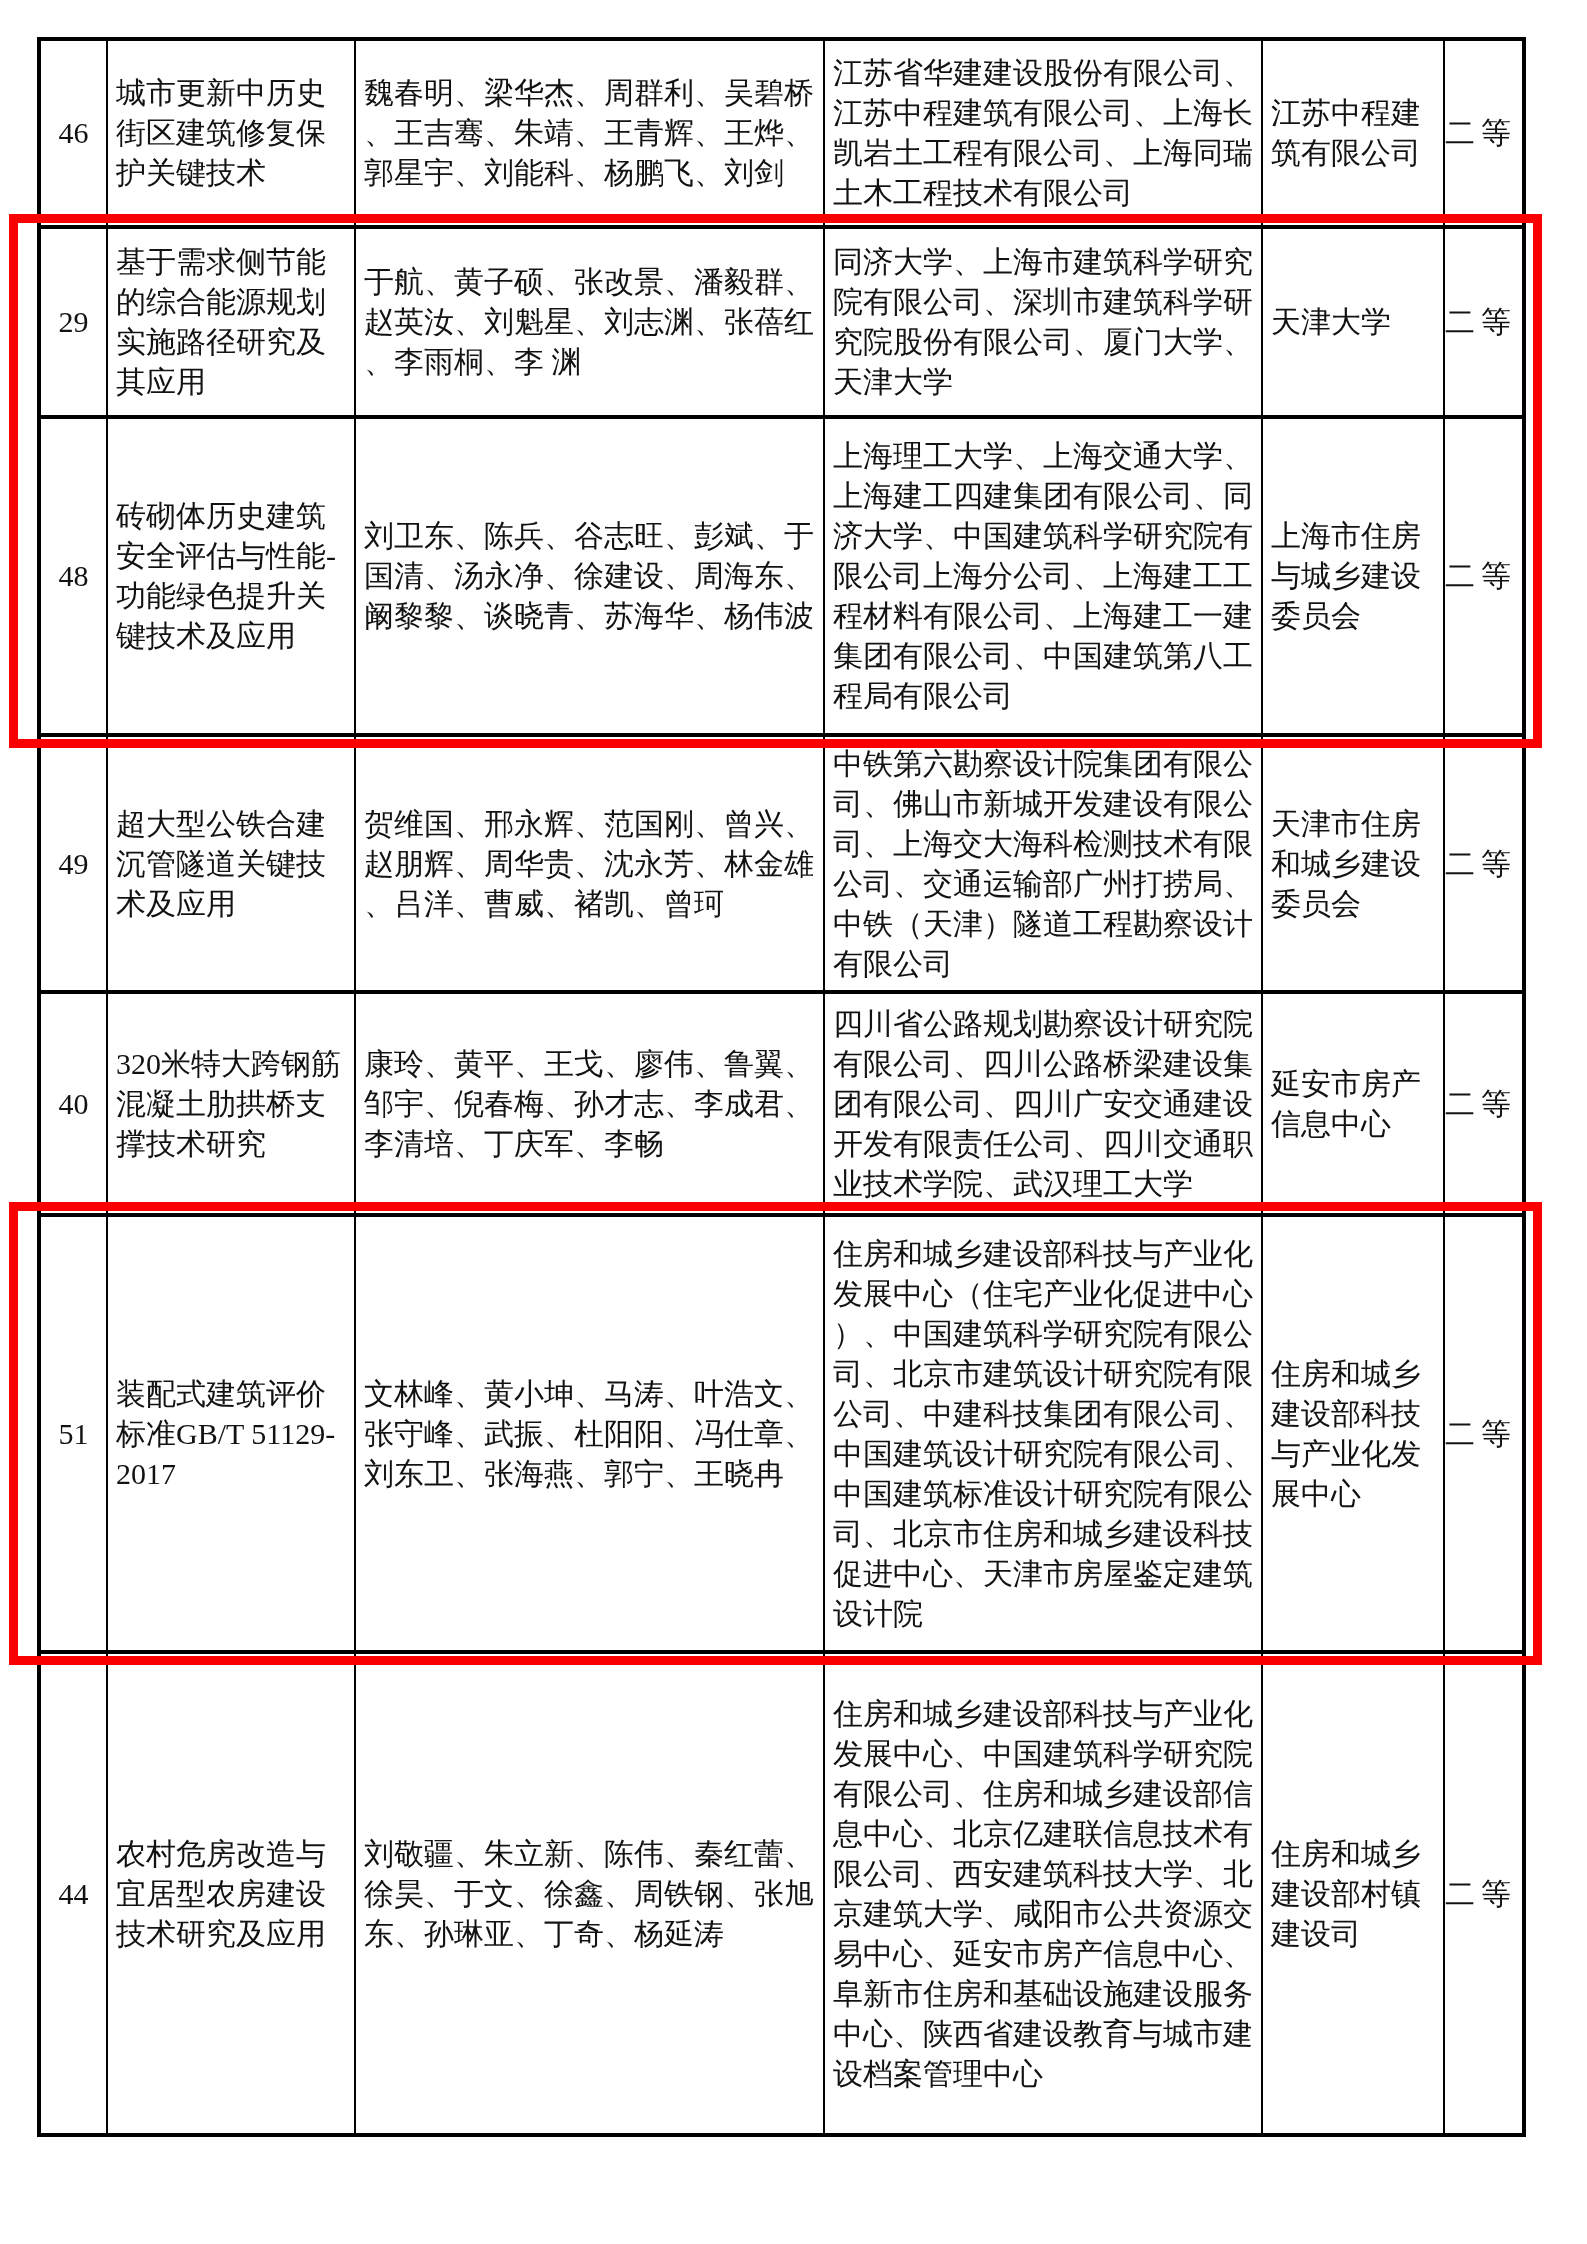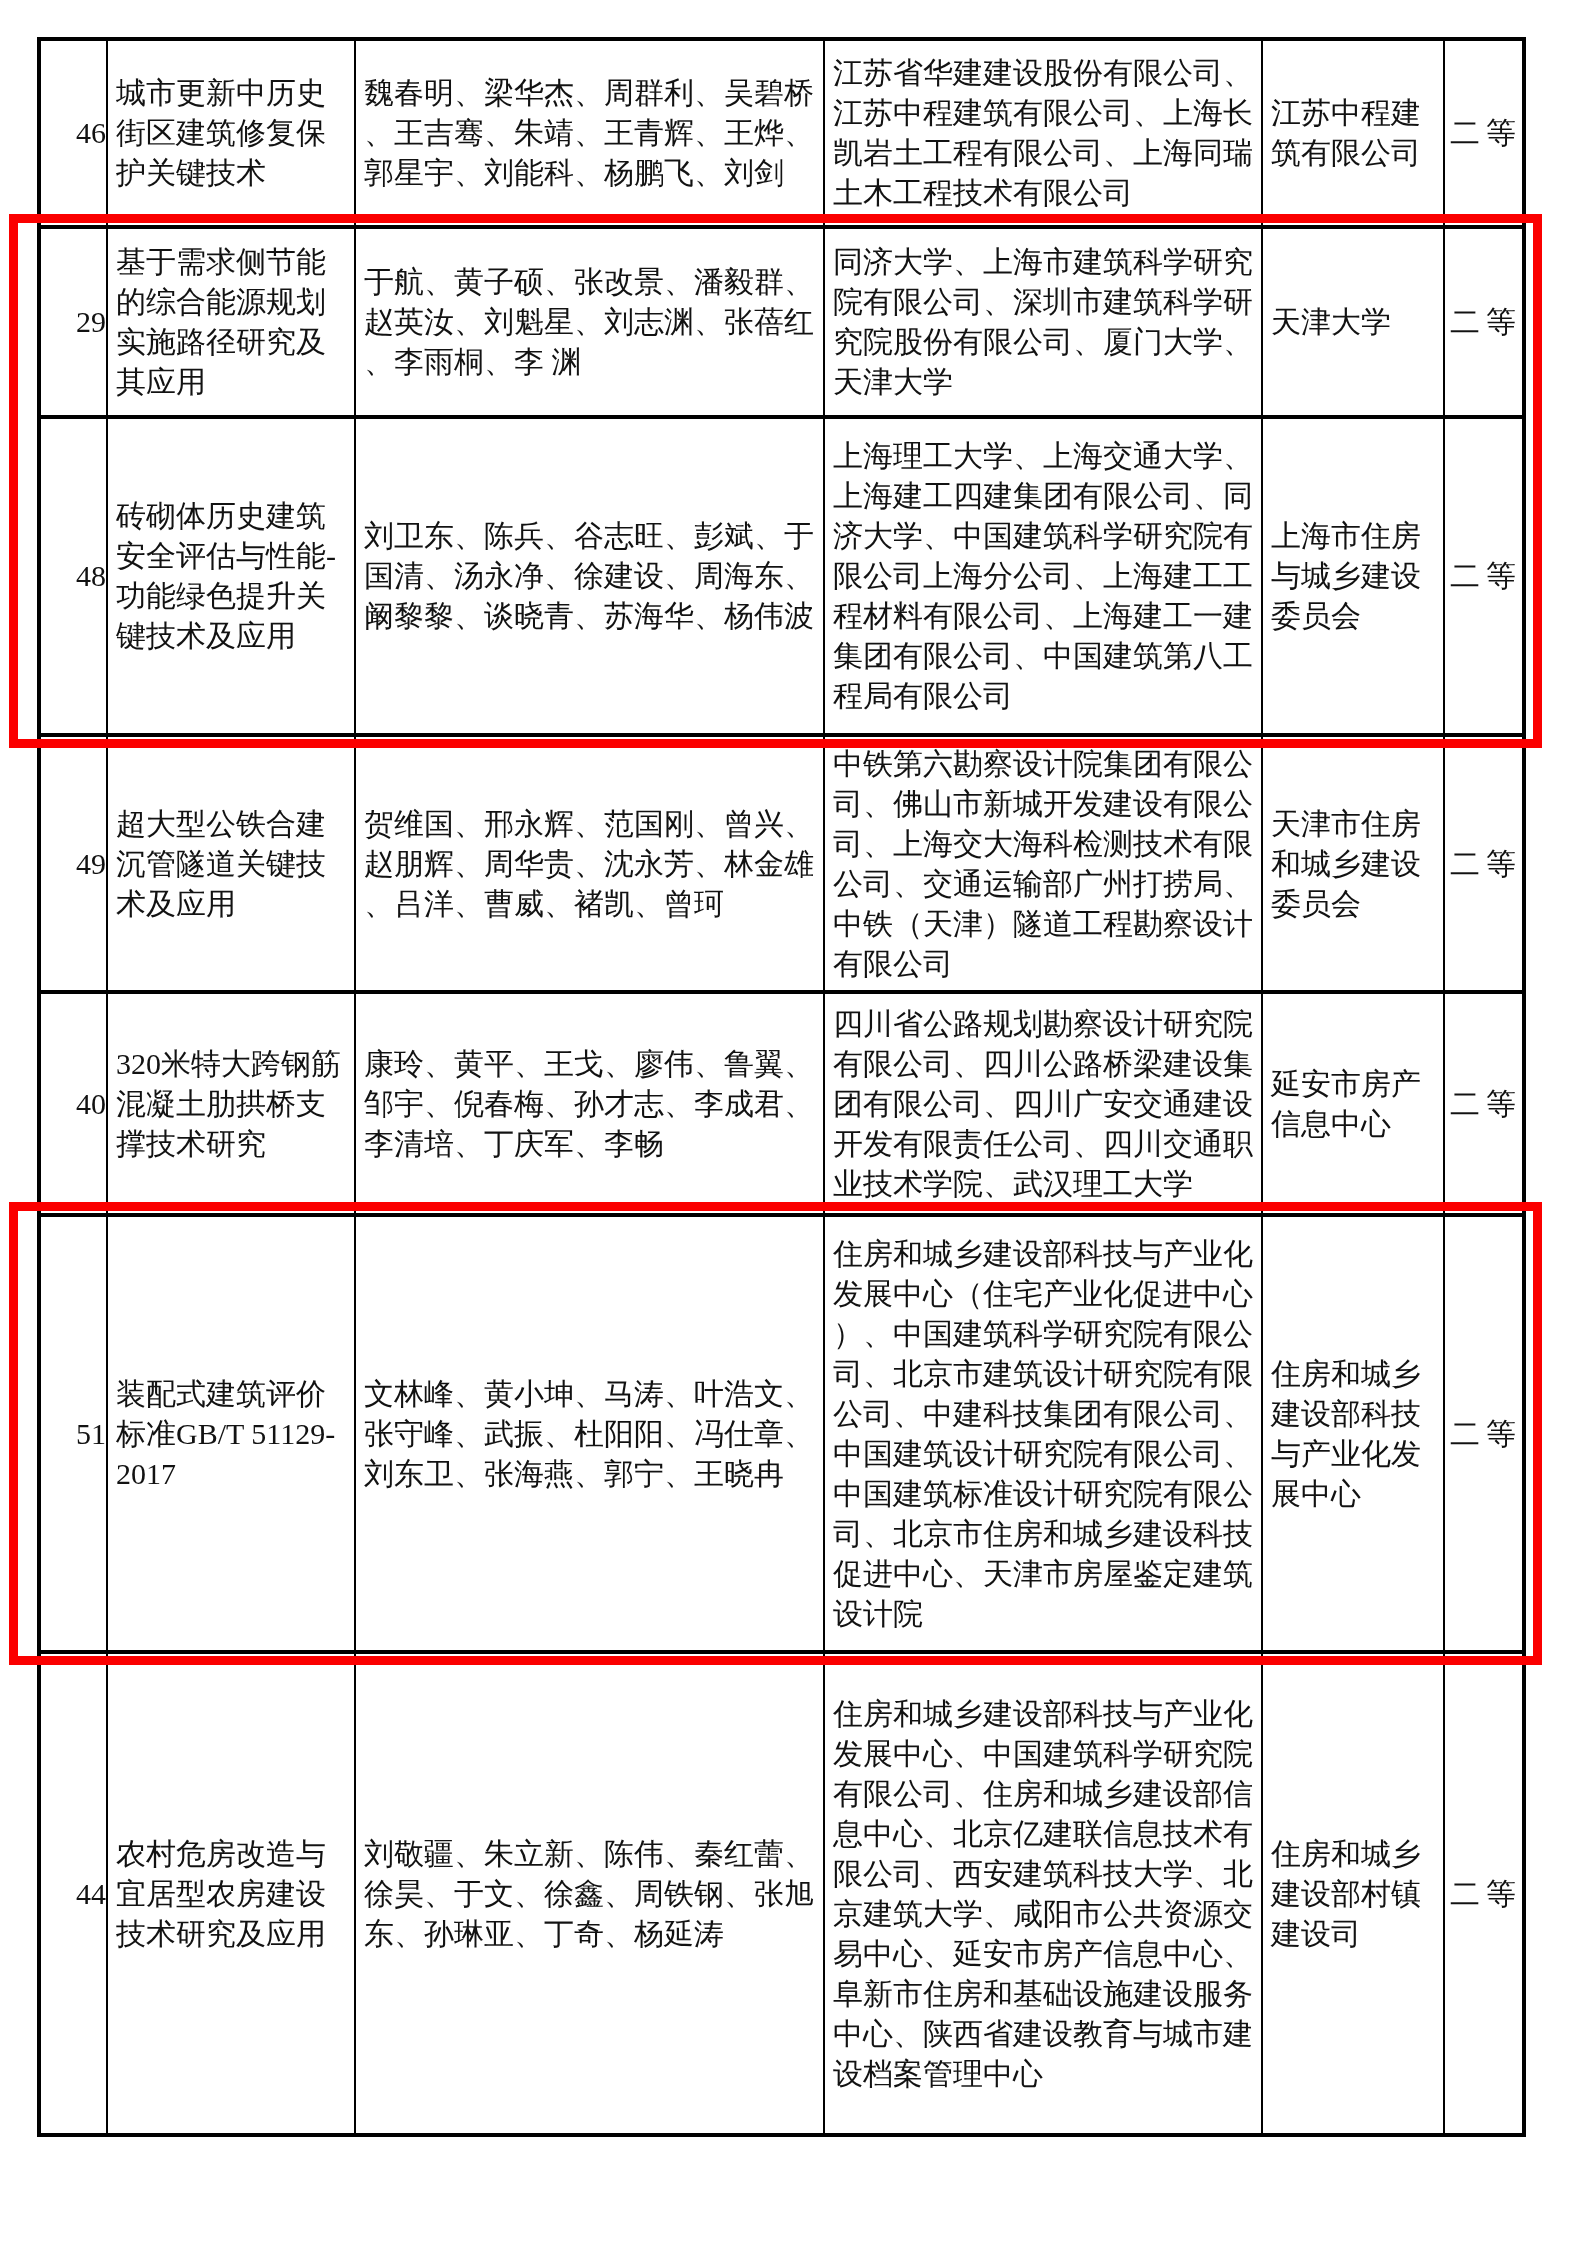--- a/index.html
+++ b/index.html
@@ -24,22 +24,22 @@
     border-bottom-width:4px;
     font-size:30px;
     line-height:40px;
     color:#121212;
     vertical-align:middle;
     padding:4px 8px 4px 8px;
     word-break:break-all;
     line-break:anywhere;
     overflow:hidden;
   }
-  td.c-no   { text-align:right; padding:0; }
-  td.c-grade{ text-align:right; padding:0; letter-spacing:6px; }
+  td.c-no   { text-align:center; padding:0; }
+  td.c-grade{ text-align:left; padding:0; letter-spacing:6px; }
   td.c-title{ }
   .highlight-rect {
     position:absolute;
     border:9px solid #fb0000;
     box-sizing:border-box;
     pointer-events:none;
     background:transparent;
   }
 </style>
 </head>

